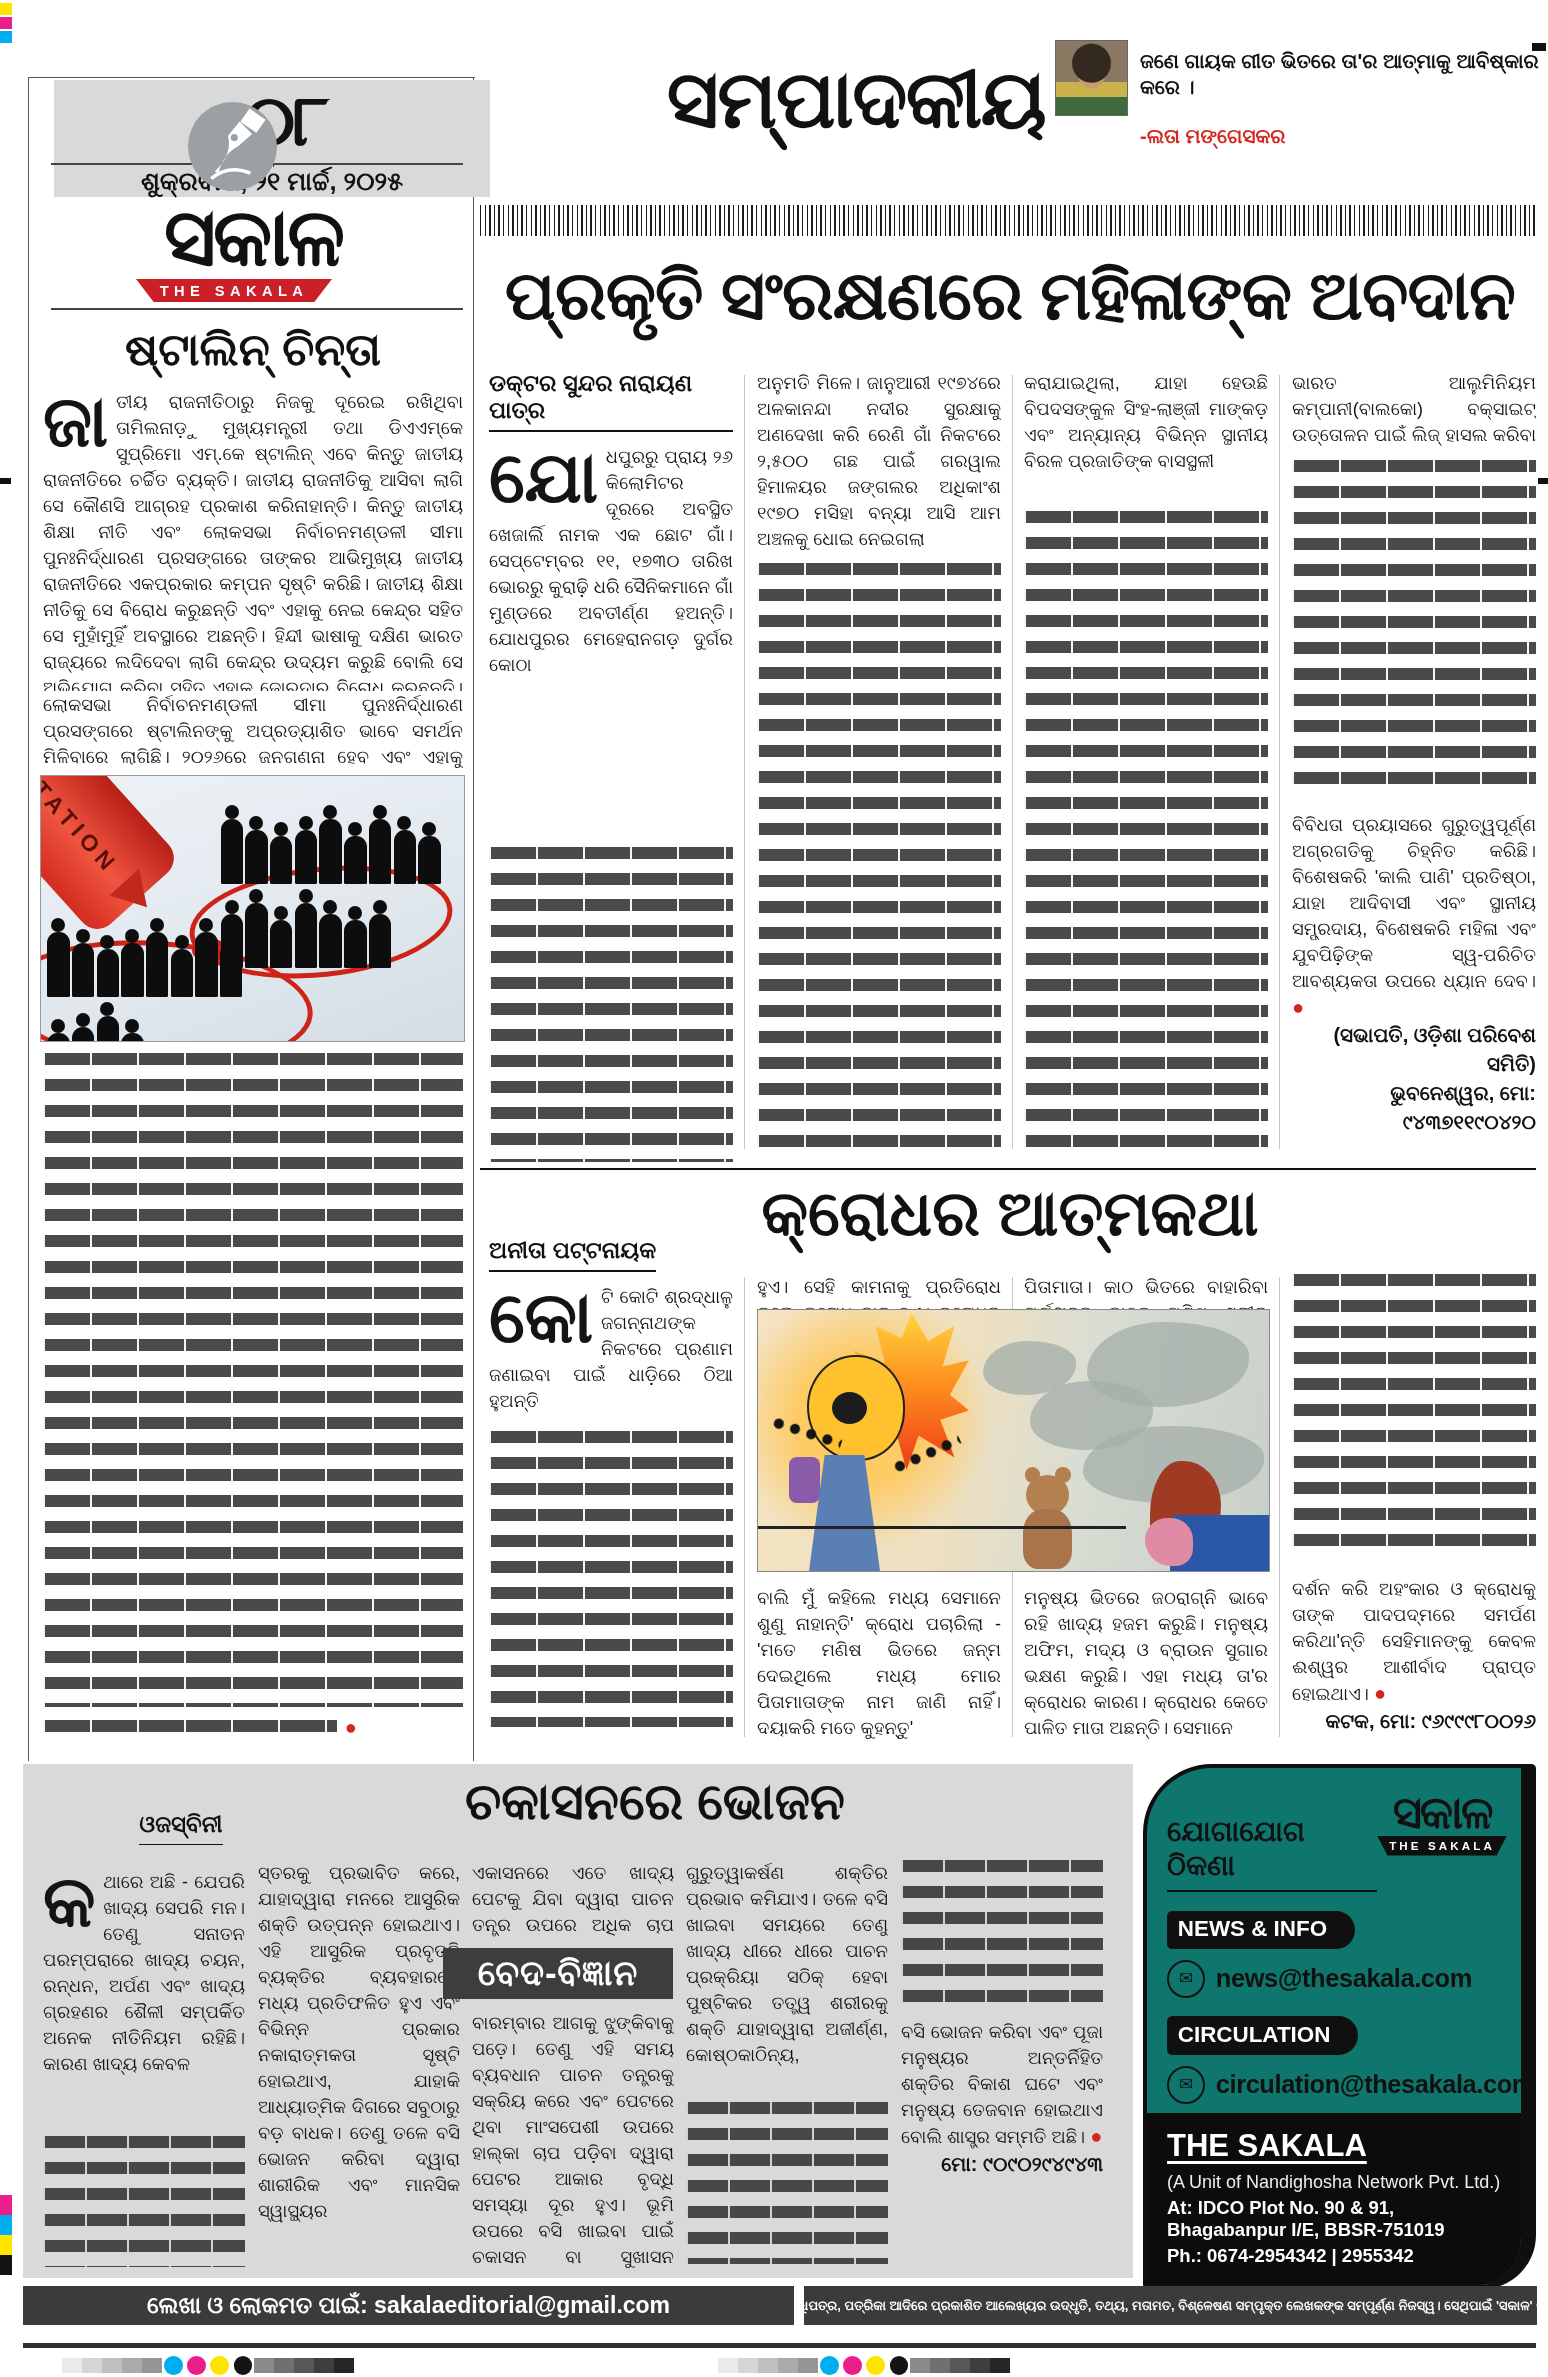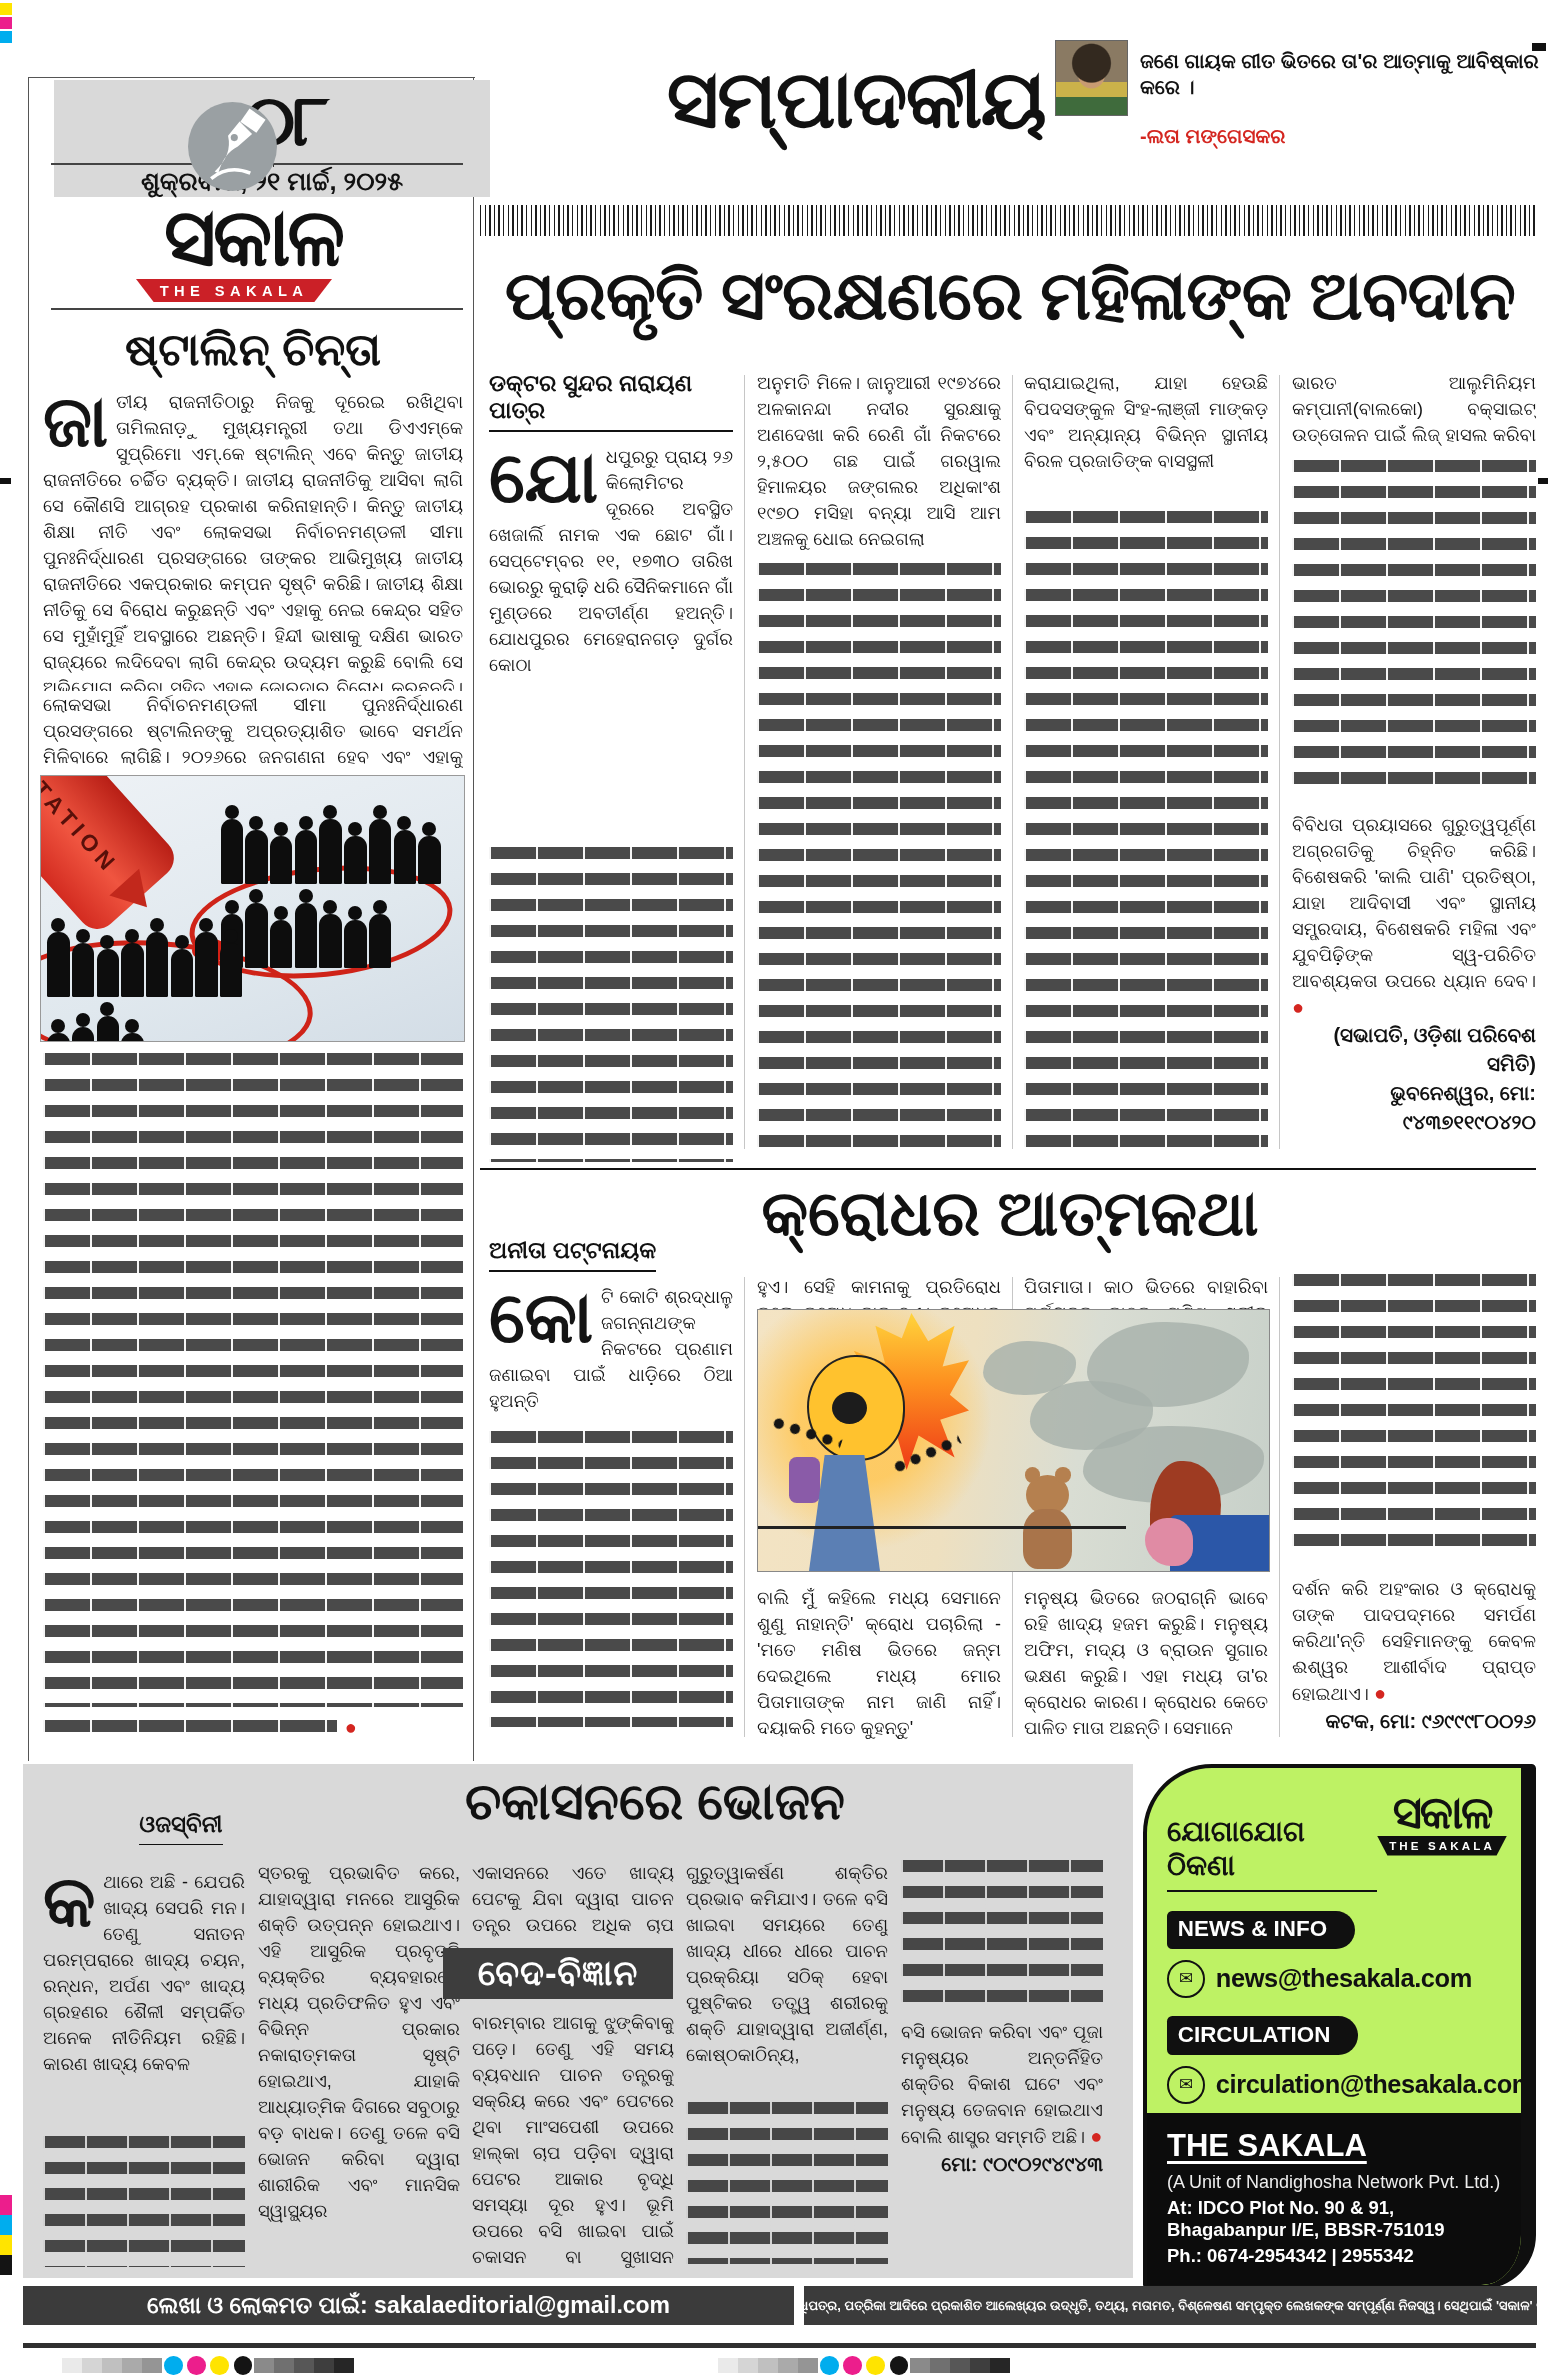--- a/index.html
+++ b/index.html
@@ -99,21 +99,21 @@
       border-radius:50% 50% 40% 60%;}
   .table-line{position:absolute;left:0;bottom:42px;width:72%;height:3.1px;background:#222;}
   
   .food-bg{left:23px;top:1764px;width:1110px;height:514px;background:#d9d9d9;}
   .food-headline{left:308px;top:1772px;width:694px;text-align:center;font-size:51px;font-weight:900;}
   .food-label{left:77px;top:1811px;width:208px;text-align:center;}
   .food-label span{display:inline-block;font-size:23px;font-weight:800;border-bottom:1.5px solid #111;padding-bottom:6.2px;}
   .veda-banner{left:443px;top:1948px;width:230px;height:51px;background:#3d3d3d;color:#fff;
       display:flex;align-items:center;justify-content:center;font-size:35px;font-weight:900;letter-spacing:0.8px;}
   
-  .card{left:1143px;top:1764px;width:393px;height:525px;background:#bef264;box-sizing:border-box;
+  .card{left:1143px;top:1764px;width:393px;height:525px;background:#0f766e;box-sizing:border-box;
       border:4.6px solid #0f0f0f;border-right-width:15.4px;border-radius:69px 4.6px 54px 4.6px;overflow:hidden;}
   .card-inner{position:absolute;left:20px;top:18.5px;right:14px;}
   .card-head{display:flex;justify-content:space-between;align-items:flex-start;}
   .card-heading{font-size:28.5px;font-weight:800;border-bottom:2.3px solid #111;padding:28px 0 7.7px 0;}
   .card-logo{text-align:center;margin-top:4.6px;}
   .card-logo .odia{font-size:45px;font-weight:900;letter-spacing:-2.3px;line-height:43px;}
   .card-logo .en{margin-top:1.5px;width:130px;height:20px;background:#0f0f0f;color:#fff;display:flex;
       align-items:center;justify-content:center;font-size:11.6px;font-weight:800;letter-spacing:3.1px;
       clip-path:polygon(0 0,100% 0,92% 100%,8% 100%);}
   .pill{display:inline-block;background:#101010;color:#fff;font-size:22.4px;font-weight:800;

